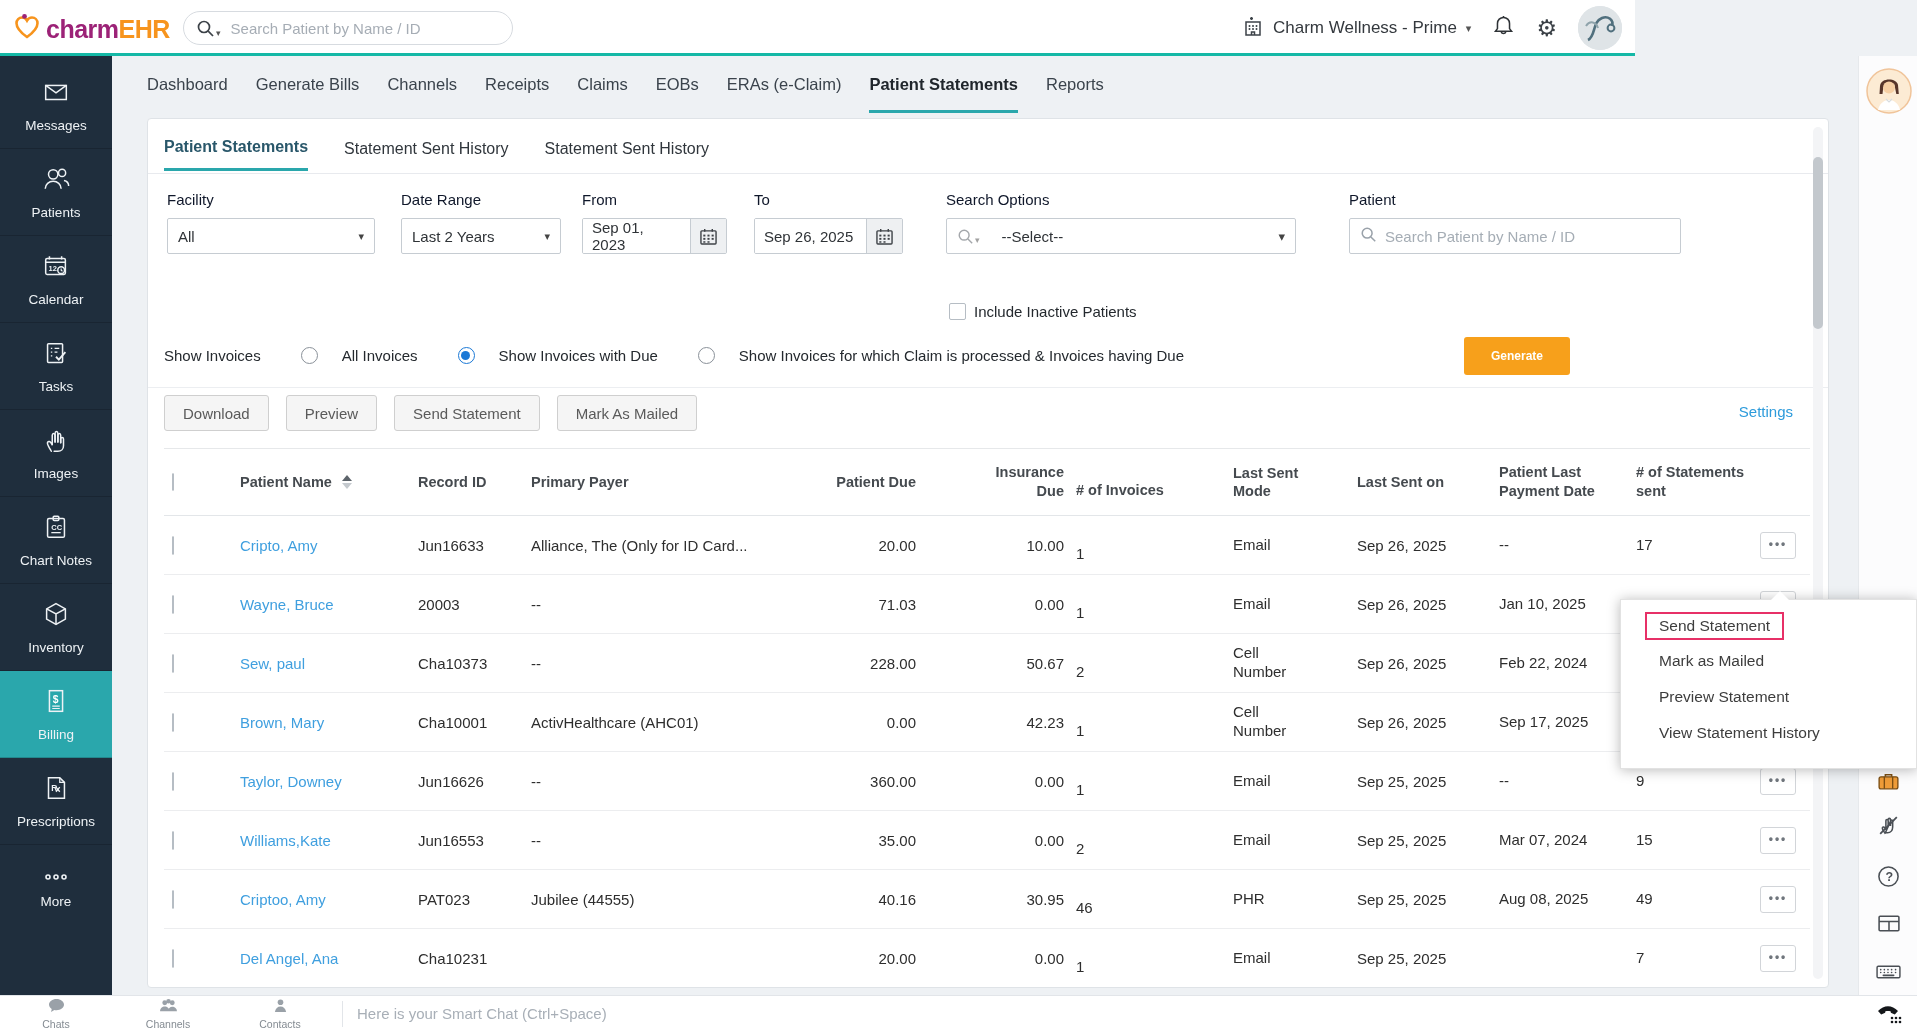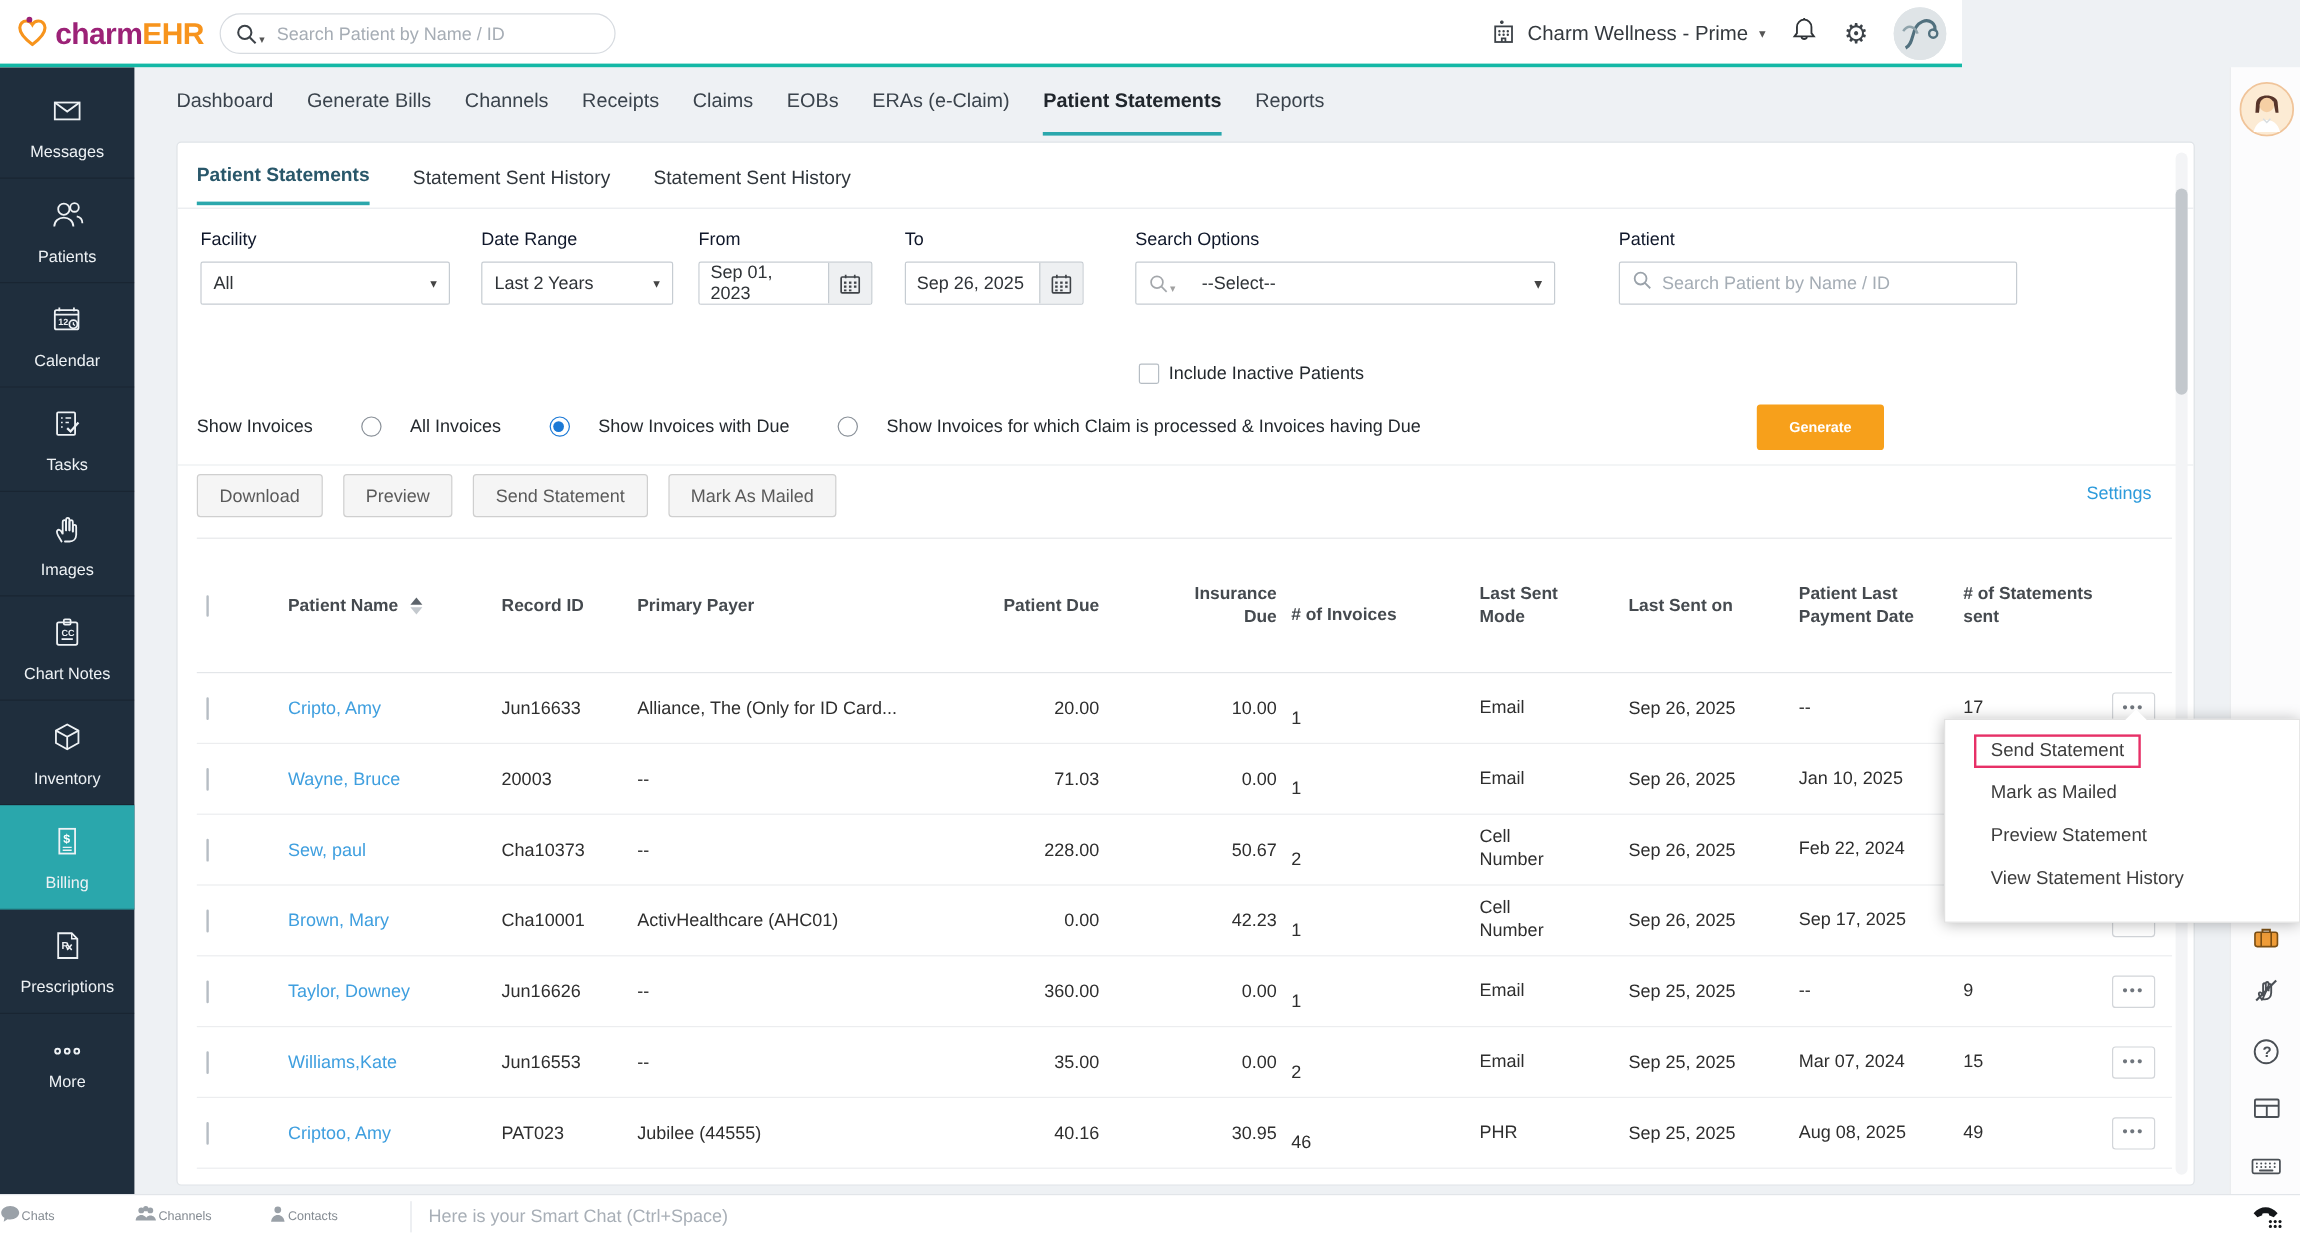--- a/index.html
+++ b/index.html
@@ -62,21 +62,21 @@
   .radio.sel::after { content:""; position:absolute; left:2.5px; top:2.5px; width:9px; height:9px; border-radius:50%; background:#1b79d6; }
   .gen-btn { position:absolute; top:218px; right:258px; width:106px; height:38px; background:#f7a01b; color:#fff; font-weight:bold; font-size:12px; border:0; border-radius:3px; display:flex; align-items:center; justify-content:center; cursor:pointer; font-family:inherit; }
 
   .filter-divider { position:absolute; top:268px; left:0; right:0; border-top:1px solid #eceef1; }
   .btnrow { position:absolute; top:276px; left:16px; display:flex; gap:17px; }
   .gbtn { height:36px; padding:0 18px; background:#f5f5f5; border:1px solid #cfcfcf; border-radius:3px; font-size:15px; color:#5a5a5a; display:flex; align-items:center; cursor:pointer; font-family:inherit; }
   .settings-link { position:absolute; top:284px; right:35px; font-size:15px; color:#2d9bdb; cursor:pointer; }
 
   
   .tablewrap { position:absolute; top:329px; left:16px; width:1646px; bottom:0; }
-  .thead { display:flex; align-items:center; height:113px; border-top:1px solid #e6e8ea; border-bottom:1px solid #e3e6e9; font-size:14.5px; font-weight:bold; color:#454a4f; }
+  .thead { display:flex; align-items:center; height:68px; border-top:1px solid #e6e8ea; border-bottom:1px solid #e3e6e9; font-size:14.5px; font-weight:bold; color:#454a4f; }
   .trow { display:flex; align-items:center; height:59px; border-bottom:1px solid #ecedef; font-size:15px; color:#2e2e2e; }
   .c-check { width:44px; } .c-check .chk { margin-left:8px; }
   .c-name { width:210px; padding-left:32px; display:flex; align-items:center; }
   .c-record { width:113px; }
   .c-payer { width:270px; white-space:nowrap; overflow:hidden; }
   .c-pdue { width:127px; text-align:right; padding-right:12px; }
   .c-idue { width:148px; text-align:right; padding-right:12px; }
   .c-inv { width:137px; text-align:left; padding-right:12px;margin-top:16px; }
   .c-mode { width:130px; padding-left:20px; padding-right:44px; line-height:1.25; }
   .c-sent { width:142px; padding-left:14px; }
@@ -100,21 +100,21 @@
   .mi { height:36px; line-height:36px; padding-left:38px; font-size:15.5px; color:#3d3d3d; cursor:pointer; white-space:nowrap; }
   .mi-hl-row { padding-left:38px; margin:4px 0 3px; }
   .mi-hl { display:inline-block; border:2.5px solid #e73067; padding:3px 12px; margin-left:-14px; font-size:15.5px; color:#3d3d3d; cursor:pointer; }
 
   
   .rail { position:absolute; right:0; top:56px; width:59px; height:939px; background:#fcfcfd; border-left:1px solid #e6e9ec; z-index:4; }
   .rail-ico { position:absolute; left:0; width:59px; display:flex; justify-content:center; cursor:pointer; }
 
   
   .chatbar { position:absolute; left:0; top:995px; width:1917px; height:36px; background:#fff; border-top:1px solid #e2e5e9; display:flex; align-items:center; z-index:7; }
-  .chattab { width:112px; display:flex; flex-direction:row; align-items:center; gap:1px; cursor:pointer; }
+  .chattab { width:112px; display:flex; flex-direction:column; align-items:center; justify-content:center; gap:1px; cursor:pointer; }
   .chattab .cl { font-size:10.5px; color:#848b92; }
   .chat-div { width:1px; height:26px; background:#e2e5e9; margin:0 6px; }
   .smartchat { flex:1; height:100%; display:flex; align-items:center; }
   .smartchat input { border:0; outline:0; width:100%; font-size:15px; font-family:inherit; color:#333; background:transparent; padding-left:8px; }
   .smartchat input::placeholder { color:#a8afb7; }
   .phone-wrap { padding-right:14px; display:flex; align-items:center; cursor:pointer; }
 </style>
 </head>
 <body>
 

